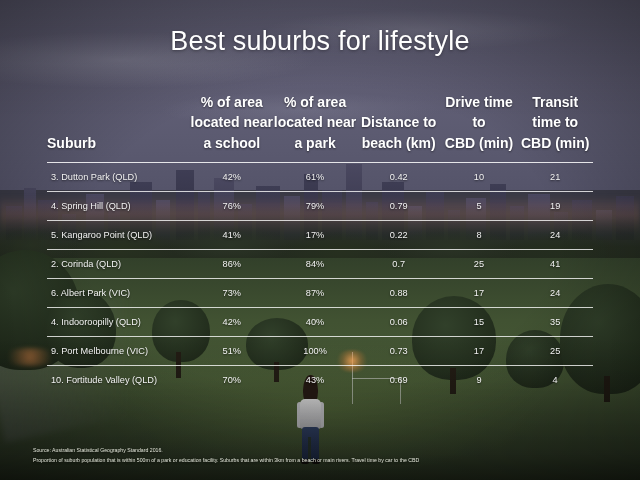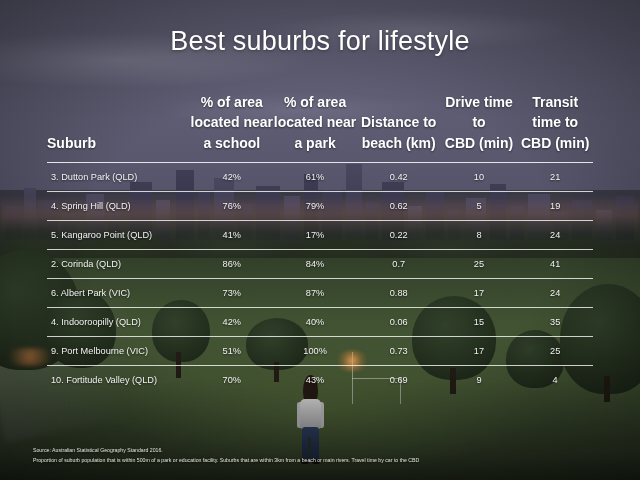--- a/index.html
+++ b/index.html
@@ -242,21 +242,21 @@
             <td class="num w-school">42%</td>
             <td class="num w-park">61%</td>
             <td class="num w-beach">0.42</td>
             <td class="num w-drive">10</td>
             <td class="num w-transit">21</td>
           </tr>
           <tr class="row">
             <td class="suburb">4. Spring Hill (QLD)</td>
             <td class="num w-school">76%</td>
             <td class="num w-park">79%</td>
-            <td class="num w-beach">0.62</td>
+            <td class="num w-beach">0.79</td>
             <td class="num w-drive">5</td>
             <td class="num w-transit">19</td>
           </tr>
           <tr class="row">
             <td class="suburb">5. Kangaroo Point (QLD)</td>
             <td class="num w-school">41%</td>
             <td class="num w-park">17%</td>
             <td class="num w-beach">0.22</td>
             <td class="num w-drive">8</td>
             <td class="num w-transit">24</td>

